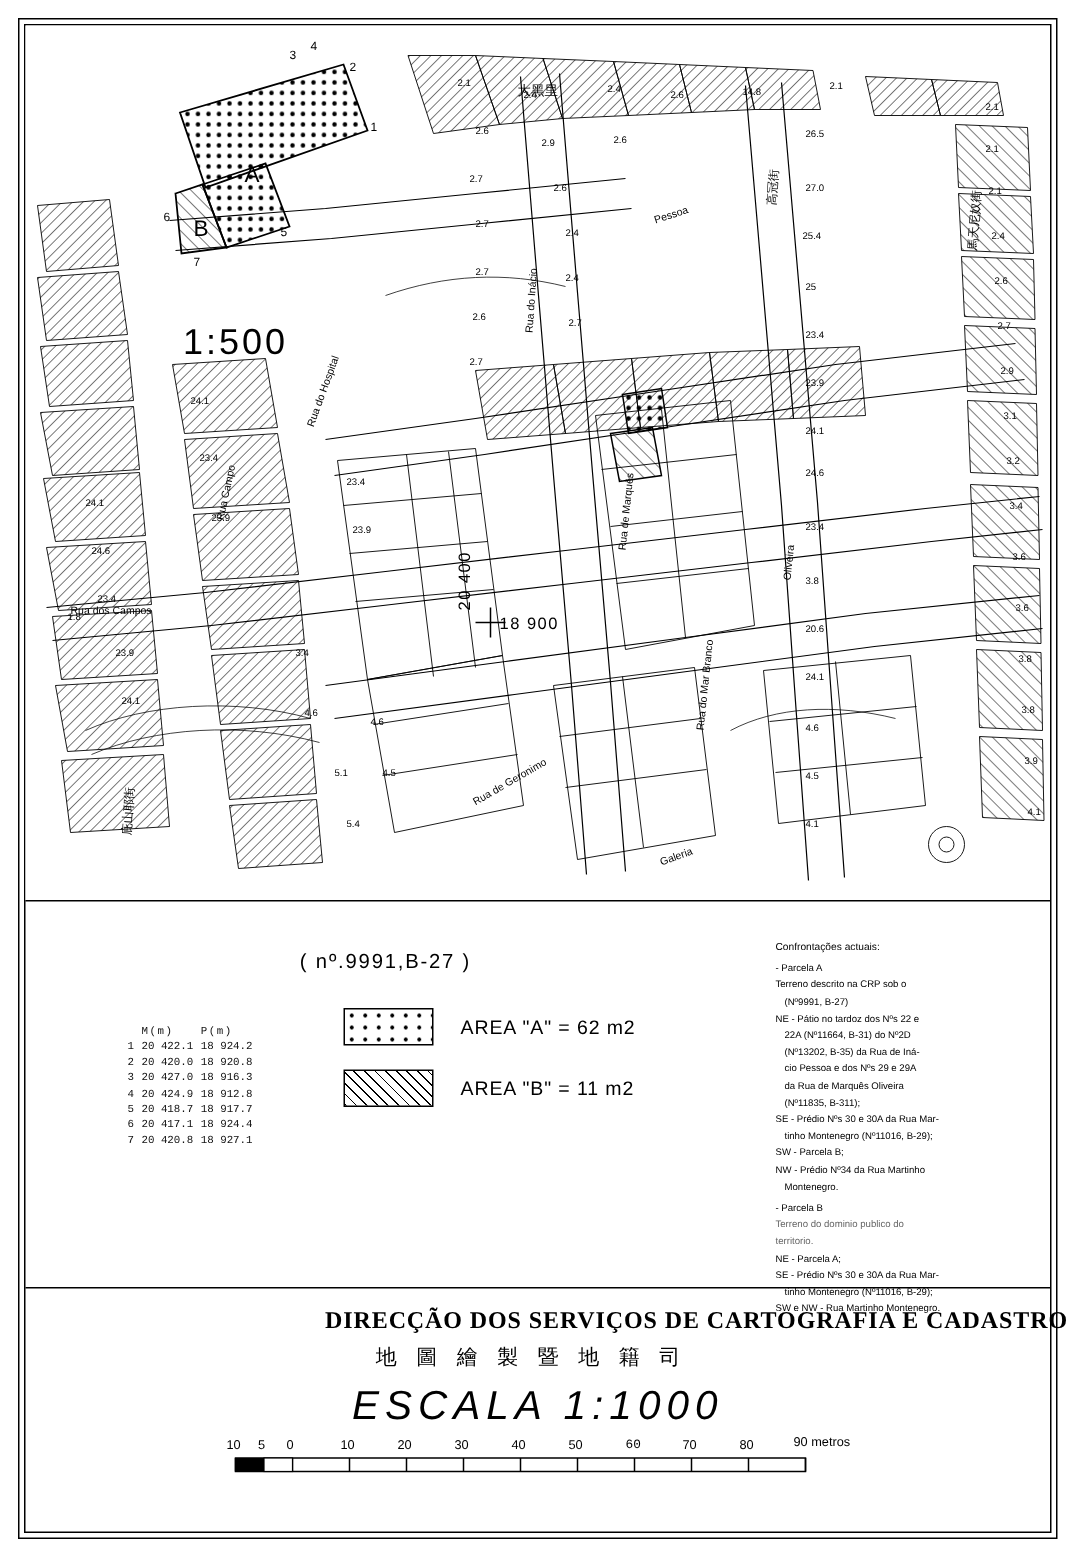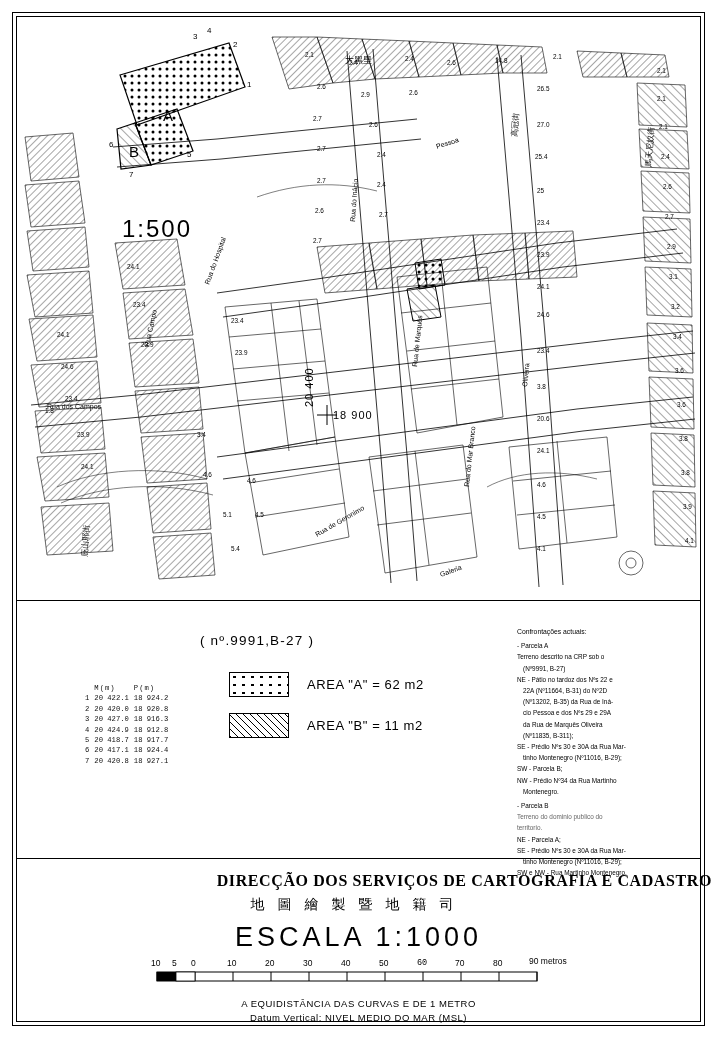--- a/index.html
+++ b/index.html
@@ -31,21 +31,21 @@
   .notes .nhead{font-size:6.8px;margin-bottom:5px;}
   .notes .ntitle{margin:6px 0 3px 0;}
   .notes p{margin:0 0 3px 0;}
   .notes .ind{padding-left:8px;text-indent:-8px;}
   .notes .fuzzy{color:#666;}
 
   .sep{position:absolute;left:0;width:683px;border-top:1px solid #000;}
 
   .dept{position:absolute;left:12px;top:272px;width:683px;text-align:right;font-size:16px;font-weight:bold;letter-spacing:0.6px;font-family:"Liberation Serif",serif;}
   .cjk{position:absolute;left:0;top:296px;width:683px;text-align:center;font-size:14px;letter-spacing:13px;font-family:"DejaVu Sans",sans-serif;}
-  .escala{position:absolute;left:0;top:322px;width:683px;text-align:center;font-size:27px;letter-spacing:4px;font-family:"Liberation Sans",sans-serif;}
+  .escala{position:absolute;left:0;top:322px;width:683px;text-align:center;font-size:27px;letter-spacing:4px;font-family:"Liberation Sans",sans-serif;font-style:italic;}
 
   #scalebar{position:absolute;left:120px;top:360px;width:440px;height:34px;}
   .sbnum{position:absolute;font-size:8.5px;font-family:"Liberation Sans",sans-serif;}
   .eq{position:absolute;left:0;top:398px;width:683px;text-align:center;font-size:9.5px;letter-spacing:0.5px;}
   .dv{position:absolute;left:0;top:412px;width:683px;text-align:center;font-size:9.5px;letter-spacing:0.5px;}
 </style>
 </head>
 <body>
 
 <div id="sheet">
@@ -420,16 +420,14 @@
       <span class="sbnum" style="left:128px;top:-2px;">20</span>
       <span class="sbnum" style="left:166px;top:-2px;">30</span>
       <span class="sbnum" style="left:204px;top:-2px;">40</span>
       <span class="sbnum" style="left:242px;top:-2px;">50</span>
       <span class="sbnum" style="left:280px;top:-2px;font-family:Liberation Mono, monospace;">60</span>
       <span class="sbnum" style="left:318px;top:-2px;">70</span>
       <span class="sbnum" style="left:356px;top:-2px;">80</span>
       <span class="sbnum" style="left:392px;top:-4px;">90 metros</span>
     </div>
 
-    <div class="eq">A EQUIDISTÂNCIA DAS CURVAS E DE 1 METRO</div>
-    <div class="dv">Datum Vertical: NIVEL MEDIO DO MAR (MSL)</div>
   </div>
 </div>
 
 </body></html>

